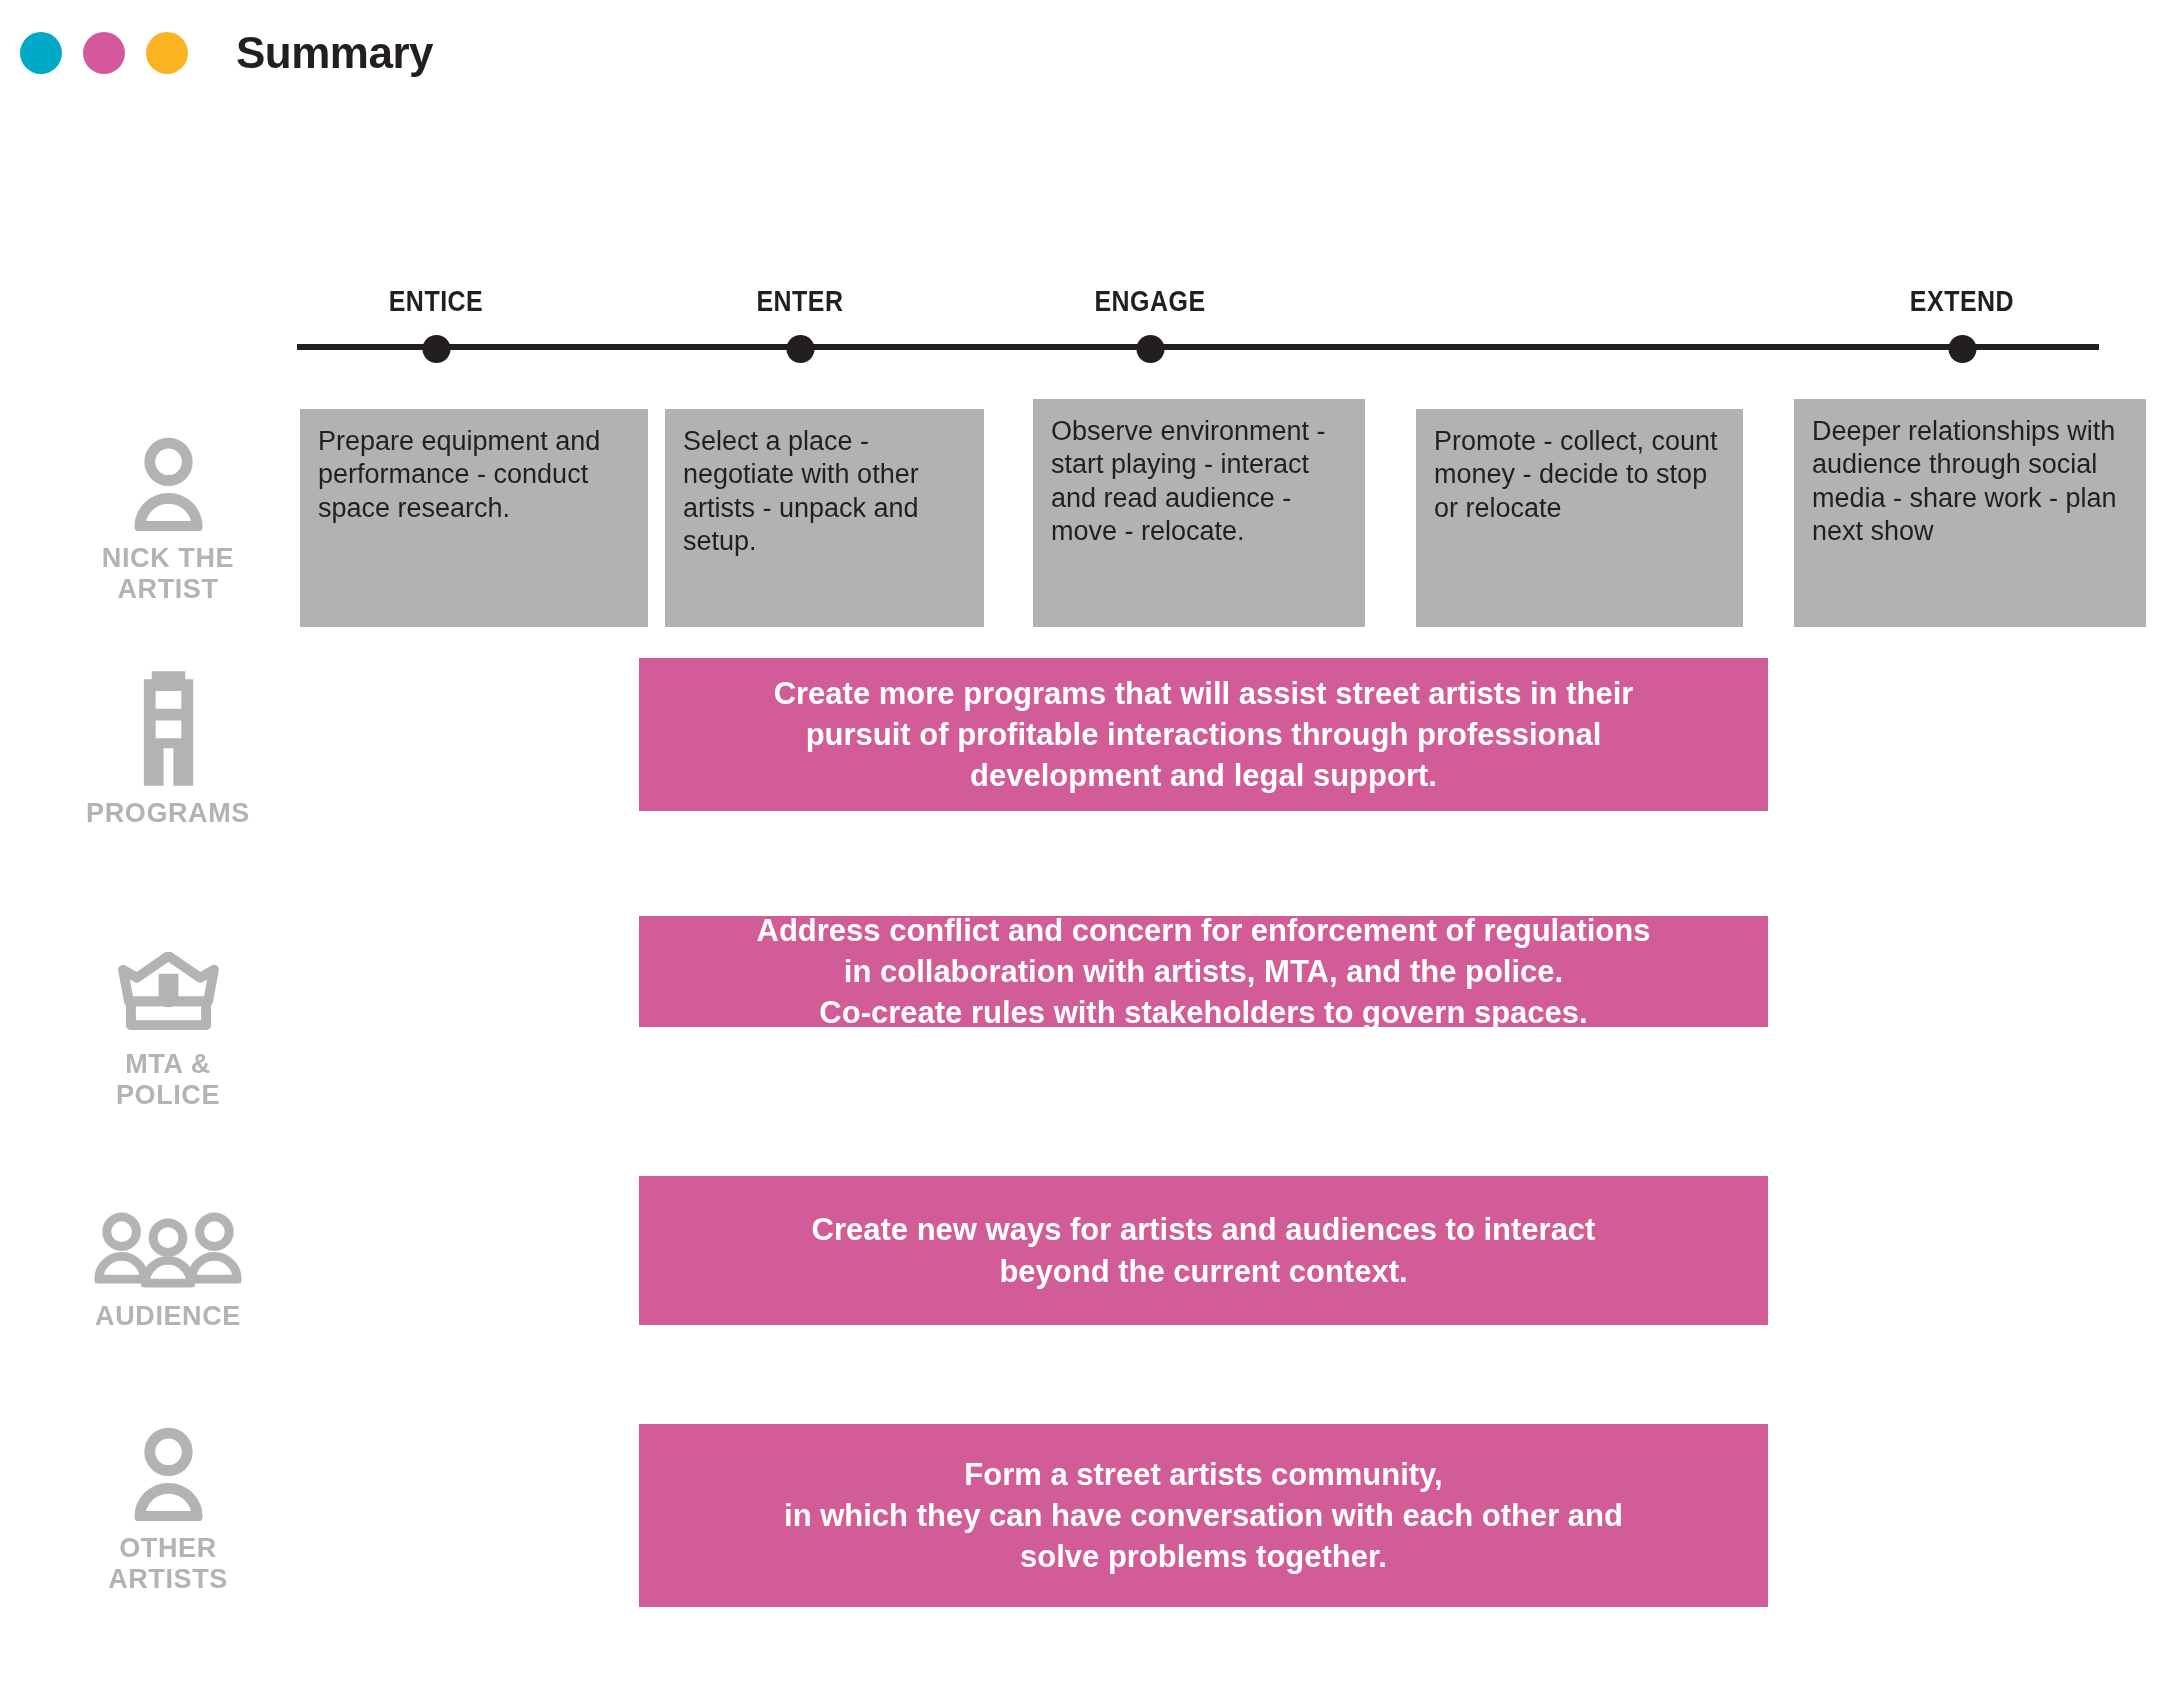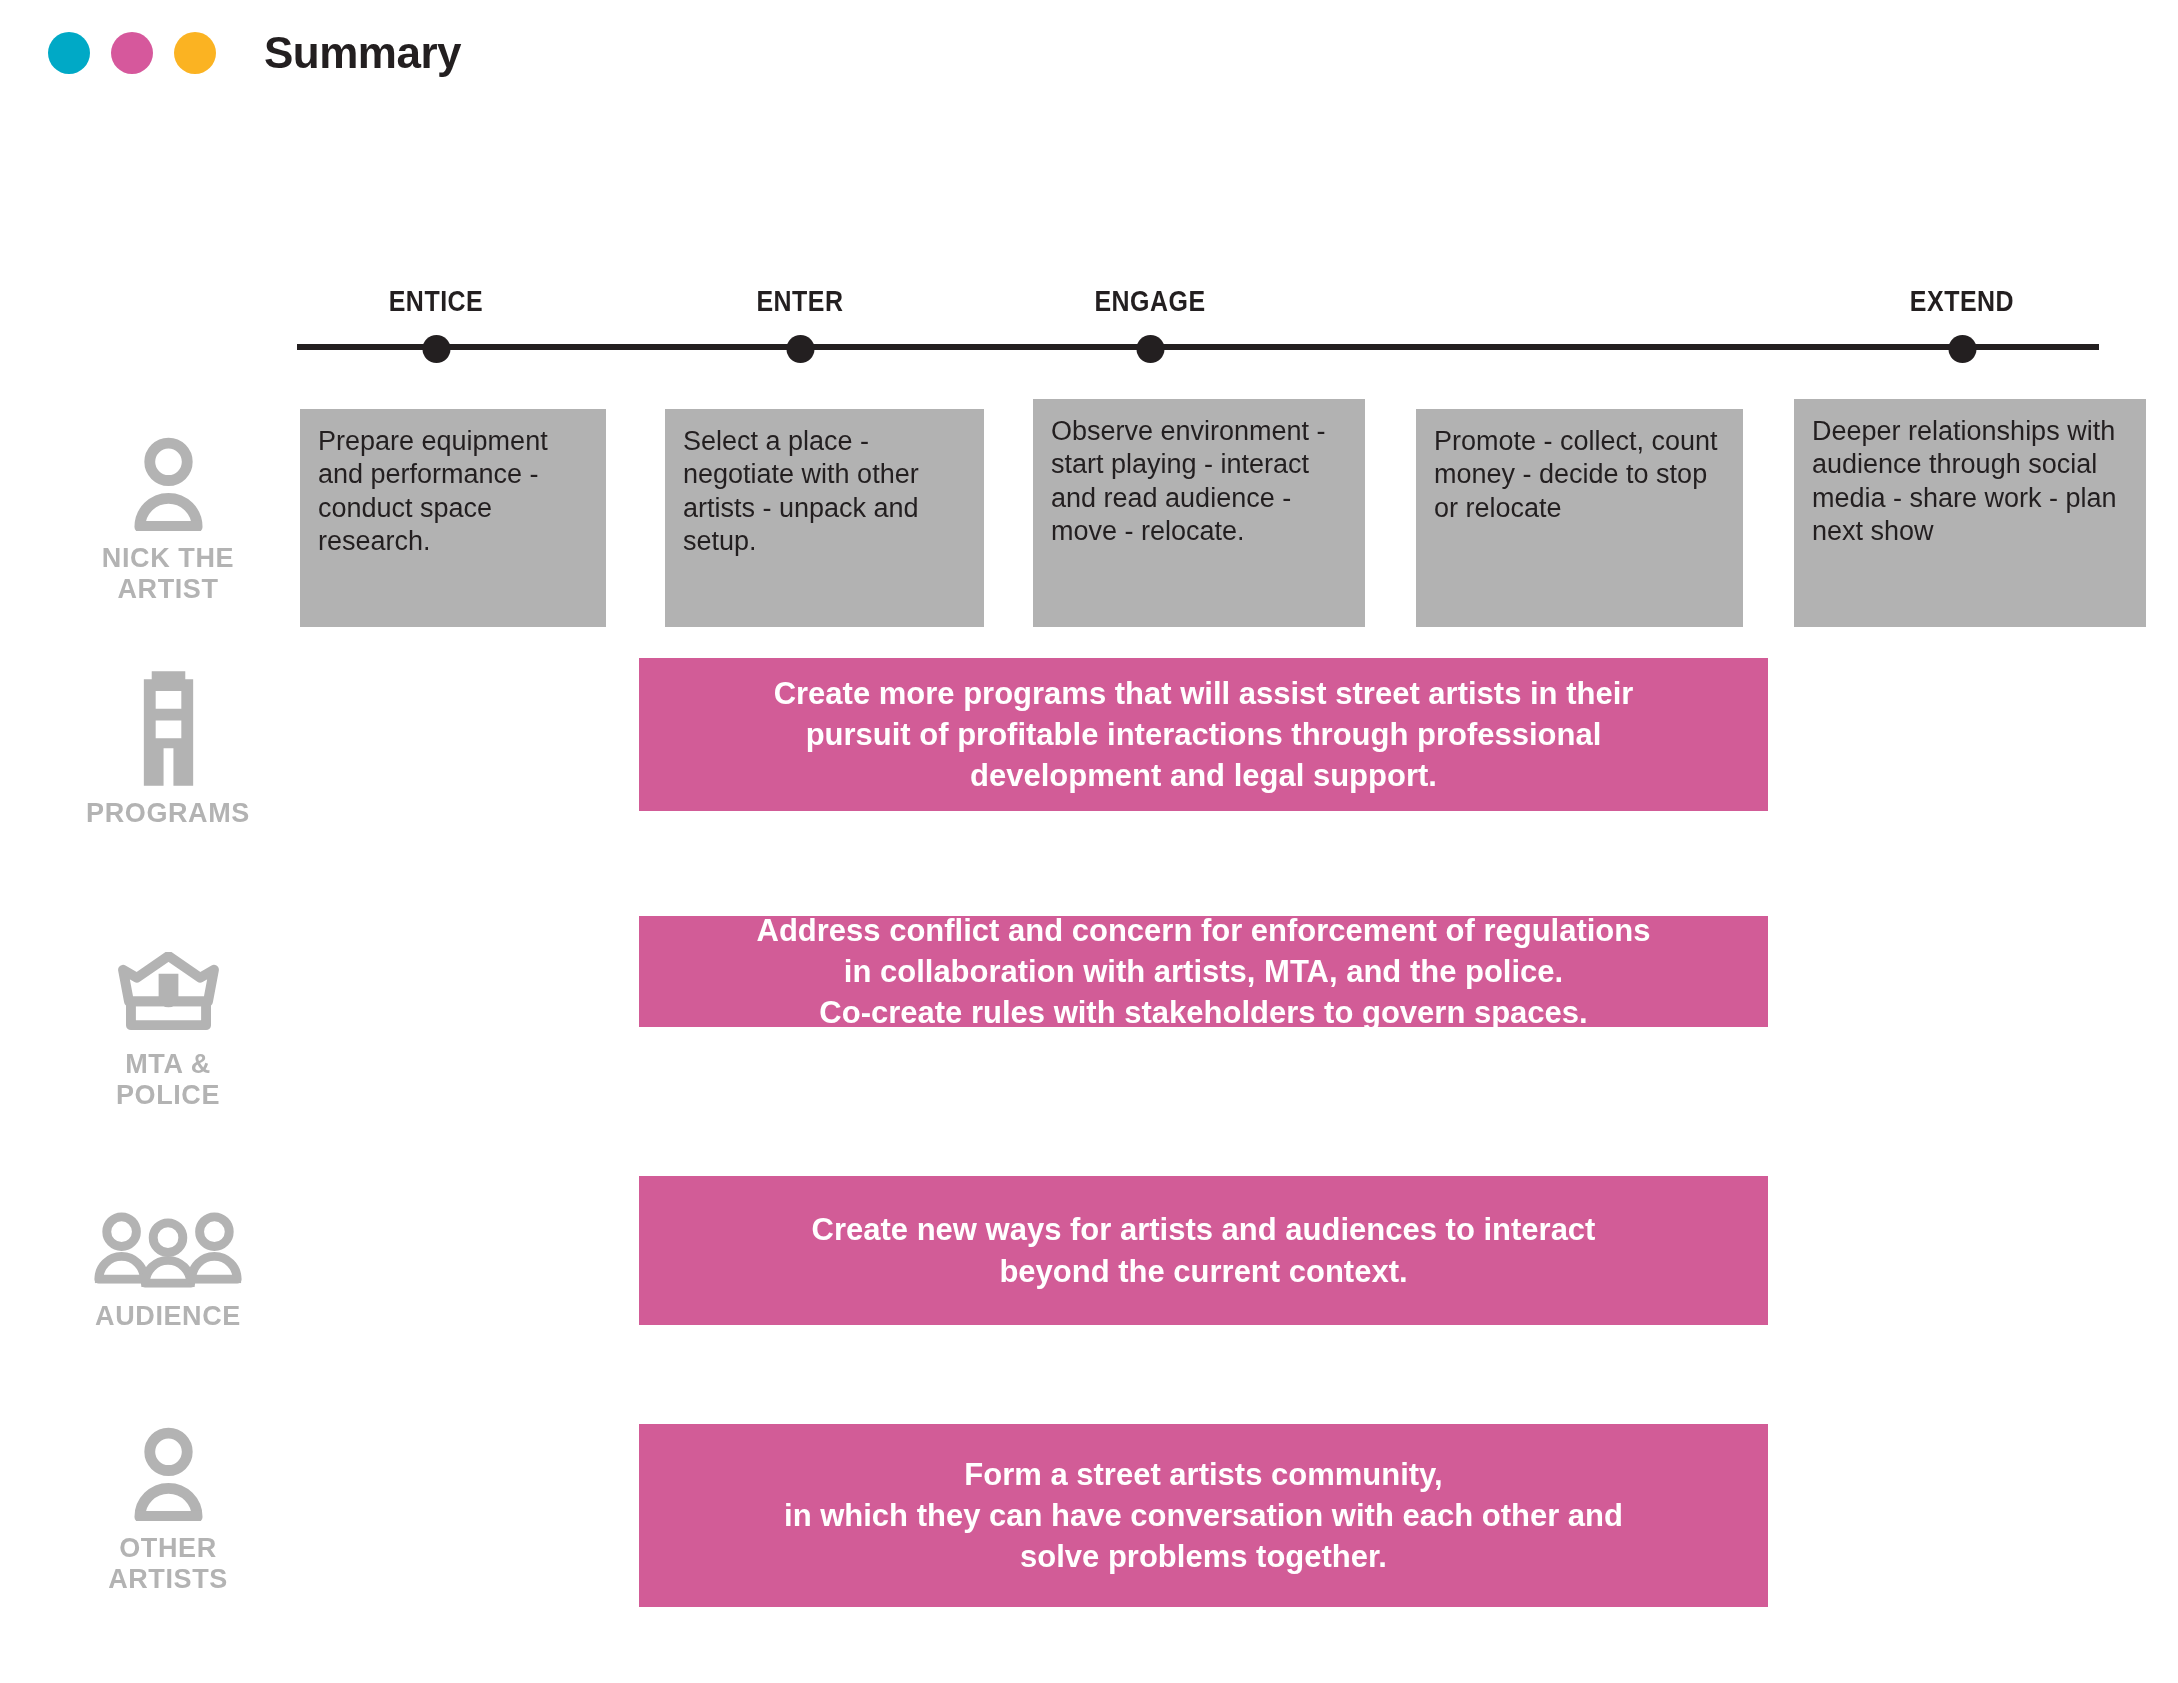--- a/index.html
+++ b/index.html
@@ -11,21 +11,21 @@
     width: 2178px;
     height: 1683px;
     position: relative;
     font-family: "Liberation Sans", sans-serif;
     overflow: hidden;
   }
 
   
   #header {
     position: absolute;
-    left: 48px;
+    left: 20px;
     top: 28px;
     display: flex;
     align-items: center;
     gap: 0;
   }
   .dot {
     width: 42px;
     height: 42px;
     border-radius: 50%;
     margin-right: 21px;
@@ -168,21 +168,21 @@
       <path d="M8 92 A29 29 0 0 1 66 92 Z" fill="none" stroke="#b3b3b3" stroke-width="11" stroke-linejoin="round"></path>
       <rect x="4" y="86" width="66" height="10" fill="#b3b3b3"></rect>
     </svg>
   </span>
   <div class="row-label">
     <div>NICK THE</div>
     <div>ARTIST</div>
   </div>
 </div>
 
-<div class="gray-box" style="left:300px; top:409px; width:306px; height:218px;">
+<div class="gray-box" style="left:300px; top:409px; width:348px; height:218px;">
   <span>Prepare equipment and performance - conduct space research.</span>
 </div>
 <div class="gray-box" style="left:665px; top:409px; width:319px; height:218px;">
   <span> Select a place - negotiate with other artists - unpack and setup.</span>
 </div>
 <div class="gray-box" style="left:1033px; top:399px; width:332px; height:228px;">
   <span>Observe environment - start playing - interact and read audience - move - relocate.</span>
 </div>
 <div class="gray-box" style="left:1416px; top:409px; width:327px; height:218px;">
   <span>Promote - collect, count money - decide to stop or relocate</span>

